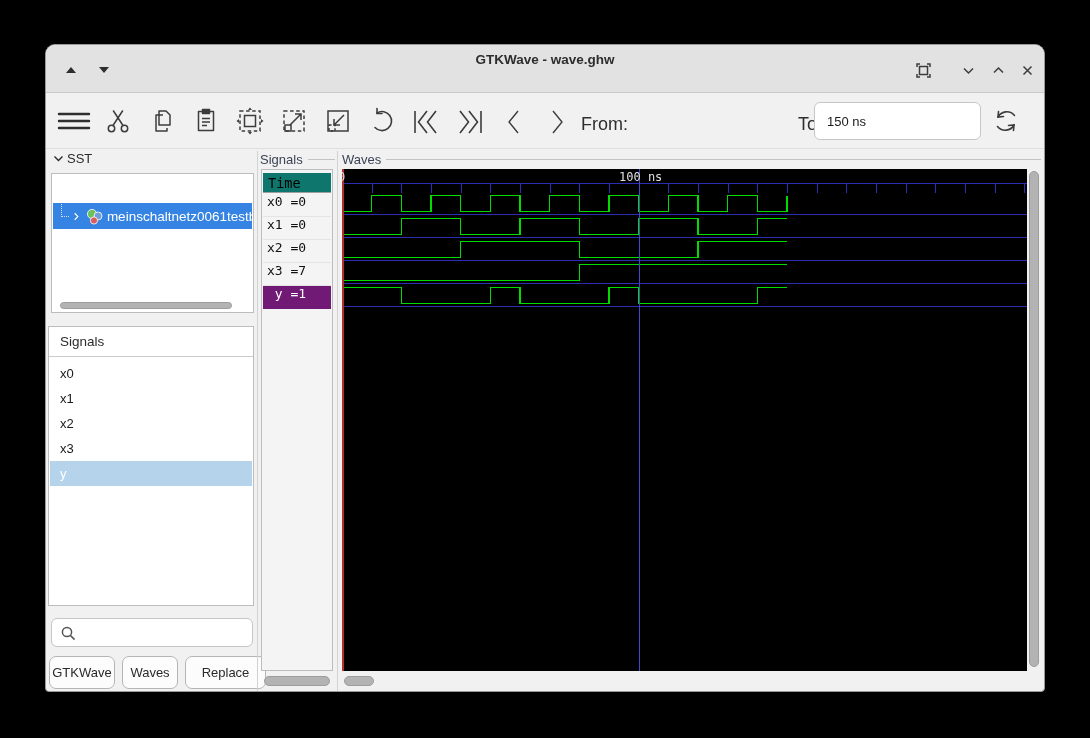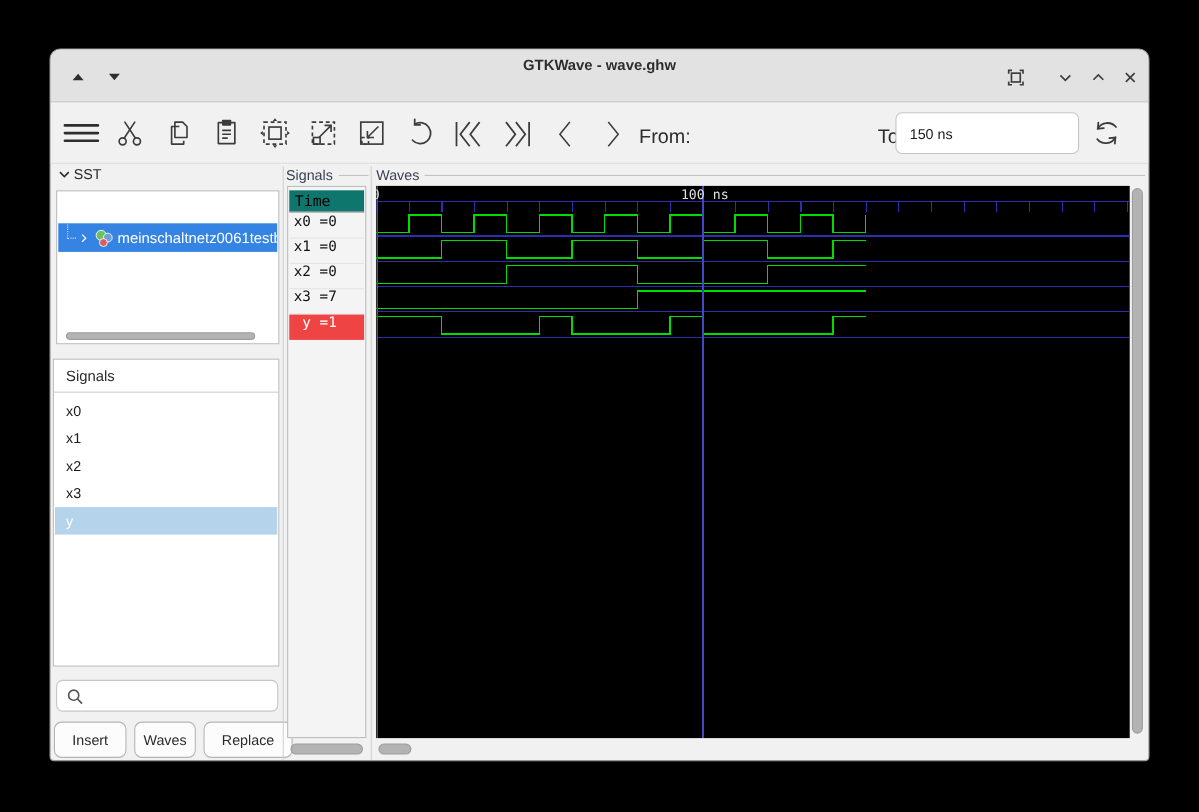--- a/index.html
+++ b/index.html
@@ -205,21 +205,21 @@
       </div>
 
       <div style="position:absolute;left:5px;top:573px;width:202px;height:29px;background:#fff;border:1px solid #c6c6c6;border-radius:6px;">
         <svg style="position:absolute;left:8px;top:6px;" width="17" height="17" viewBox="0 0 17 17" fill="none" stroke="#555" stroke-width="1.5">
           <circle cx="7" cy="7" r="4.6"></circle>
             <path d="M10.6 10.6 L14.6 14.6"></path>
         </svg>
         <input style="position: absolute; left: 28px; top: 1px; width: 168px; height: 25px; border: none; outline: none; font-size: 13px; background: transparent;" placeholder="">
       </div>
       <div class="btn" style="left:3px;width:66px;">
-          <span>Insert</span>
+          <span>GTKWave</span>
         </div>
       <div class="btn" style="left:76px;width:56px;">
           <span>Waves</span>
         </div>
       <div class="btn" style="left:139px;width:81px;">
           <span>Replace</span>
         </div>
     </div>
 
     <div style="position:absolute;left:211px;top:106px;width:1px;height:540px;background:#d2d2d2;"></div>
@@ -230,21 +230,21 @@
       <div class="frameline" style="left:262px;top:114px;width:27px;"></div>
 
       <div class="framebox" style="left:215px;top:124px;width:72px;height:502px;background:#f4f4f4;">
         <div class="mono" style="position:absolute;left:1px;top:3px;right:1px;height:20px;background:#0f766e;border-bottom:1px solid #9e9e9e;display:flex;align-items:center;padding-left:5px;font-size:13.5px;color:#000;">
             <span>Time</span>
           </div>
         <div class="wn-row mono" style="top:24px;"><span>x0 =0</span></div>
         <div class="wn-row mono" style="top:47px;"><span>x1 =0</span></div>
         <div class="wn-row mono" style="top:70px;"><span>x2 =0</span></div>
         <div class="wn-row mono" style="top:93px;"><span>x3 =7</span></div>
-        <div class="wn-row mono" style="top:116px;background:#ef4444;color:#fff;border-bottom:none;"><span> y =1</span></div>
+        <div class="wn-row mono" style="top:116px;background:#701a75;color:#fff;border-bottom:none;"><span> y =1</span></div>
       </div>
       <div class="scroll-thumb" style="left:218px;top:631px;width:66px;height:10px;"></div>
     </div>
 
     <div>
       <div class="panel-label" style="left:296px;top:107px;">Waves</div>
       <div class="frameline" style="left:340px;top:114px;width:655px;"></div>
 
       <div class="waves-black">
         <div class="ts-label mono" style="left:-4px;">0</div>

